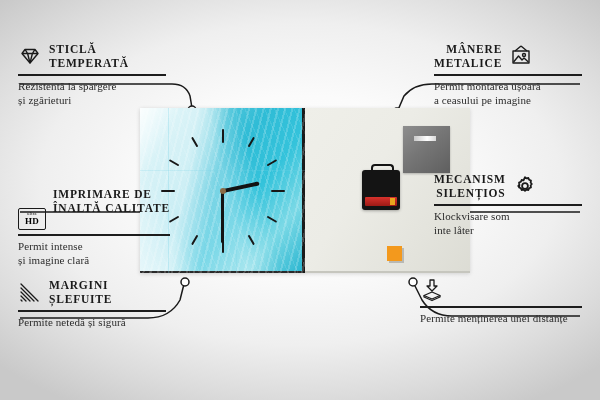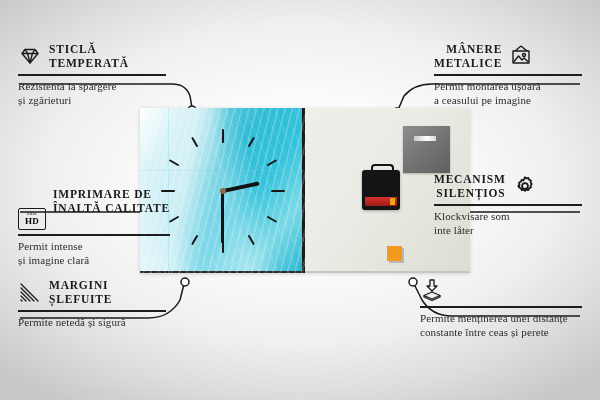--- a/index.html
+++ b/index.html
@@ -266,17 +266,17 @@
       <span class="ico">
         <svg viewBox="0 0 24 24" fill="none" stroke="currentColor" stroke-width="1.3" stroke-linejoin="round">
           <path d="M10 2h4v6h3l-5 5-5-5h3z"></path>
             <path d="M12 14 L4 17.5 L12 21 L20 17.5 z"></path>
             <path d="M4 17.5v1.5L12 22.5l8-3.5v-1.5"></path>
         </svg>
       </span>
     </div>
     <div class="rule"></div>
     <div class="sub">
-      <span>Permite menținerea unei distanțe</span><br><span>constante între ceas și perete</span>
+      <span>Permite menținerea unei distanțe</span><br>
     </div>
   </div>
 
 </div>
 
 </body></html>

